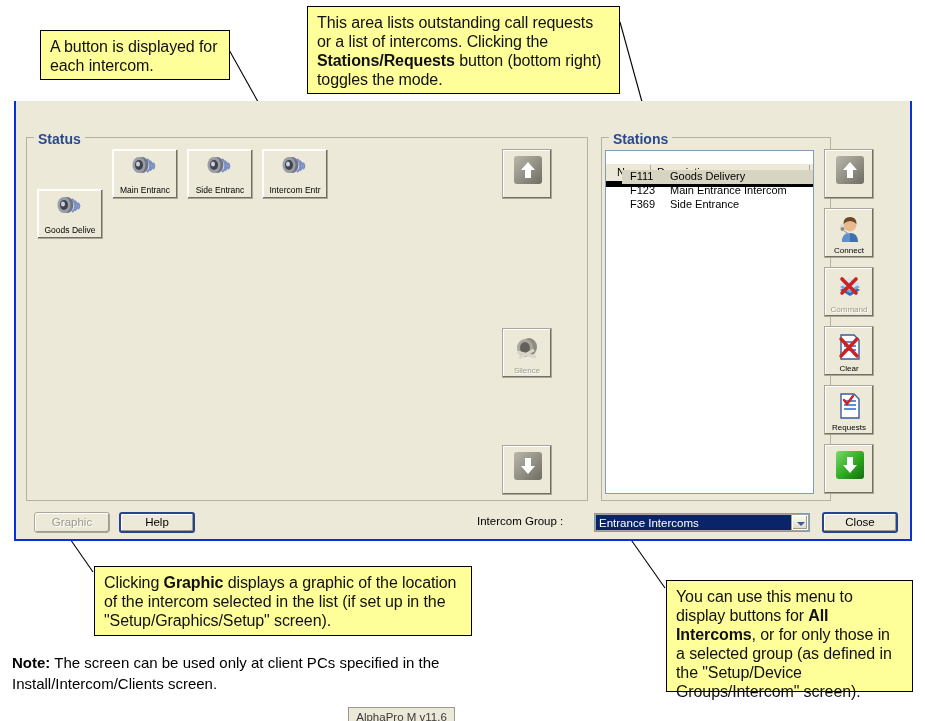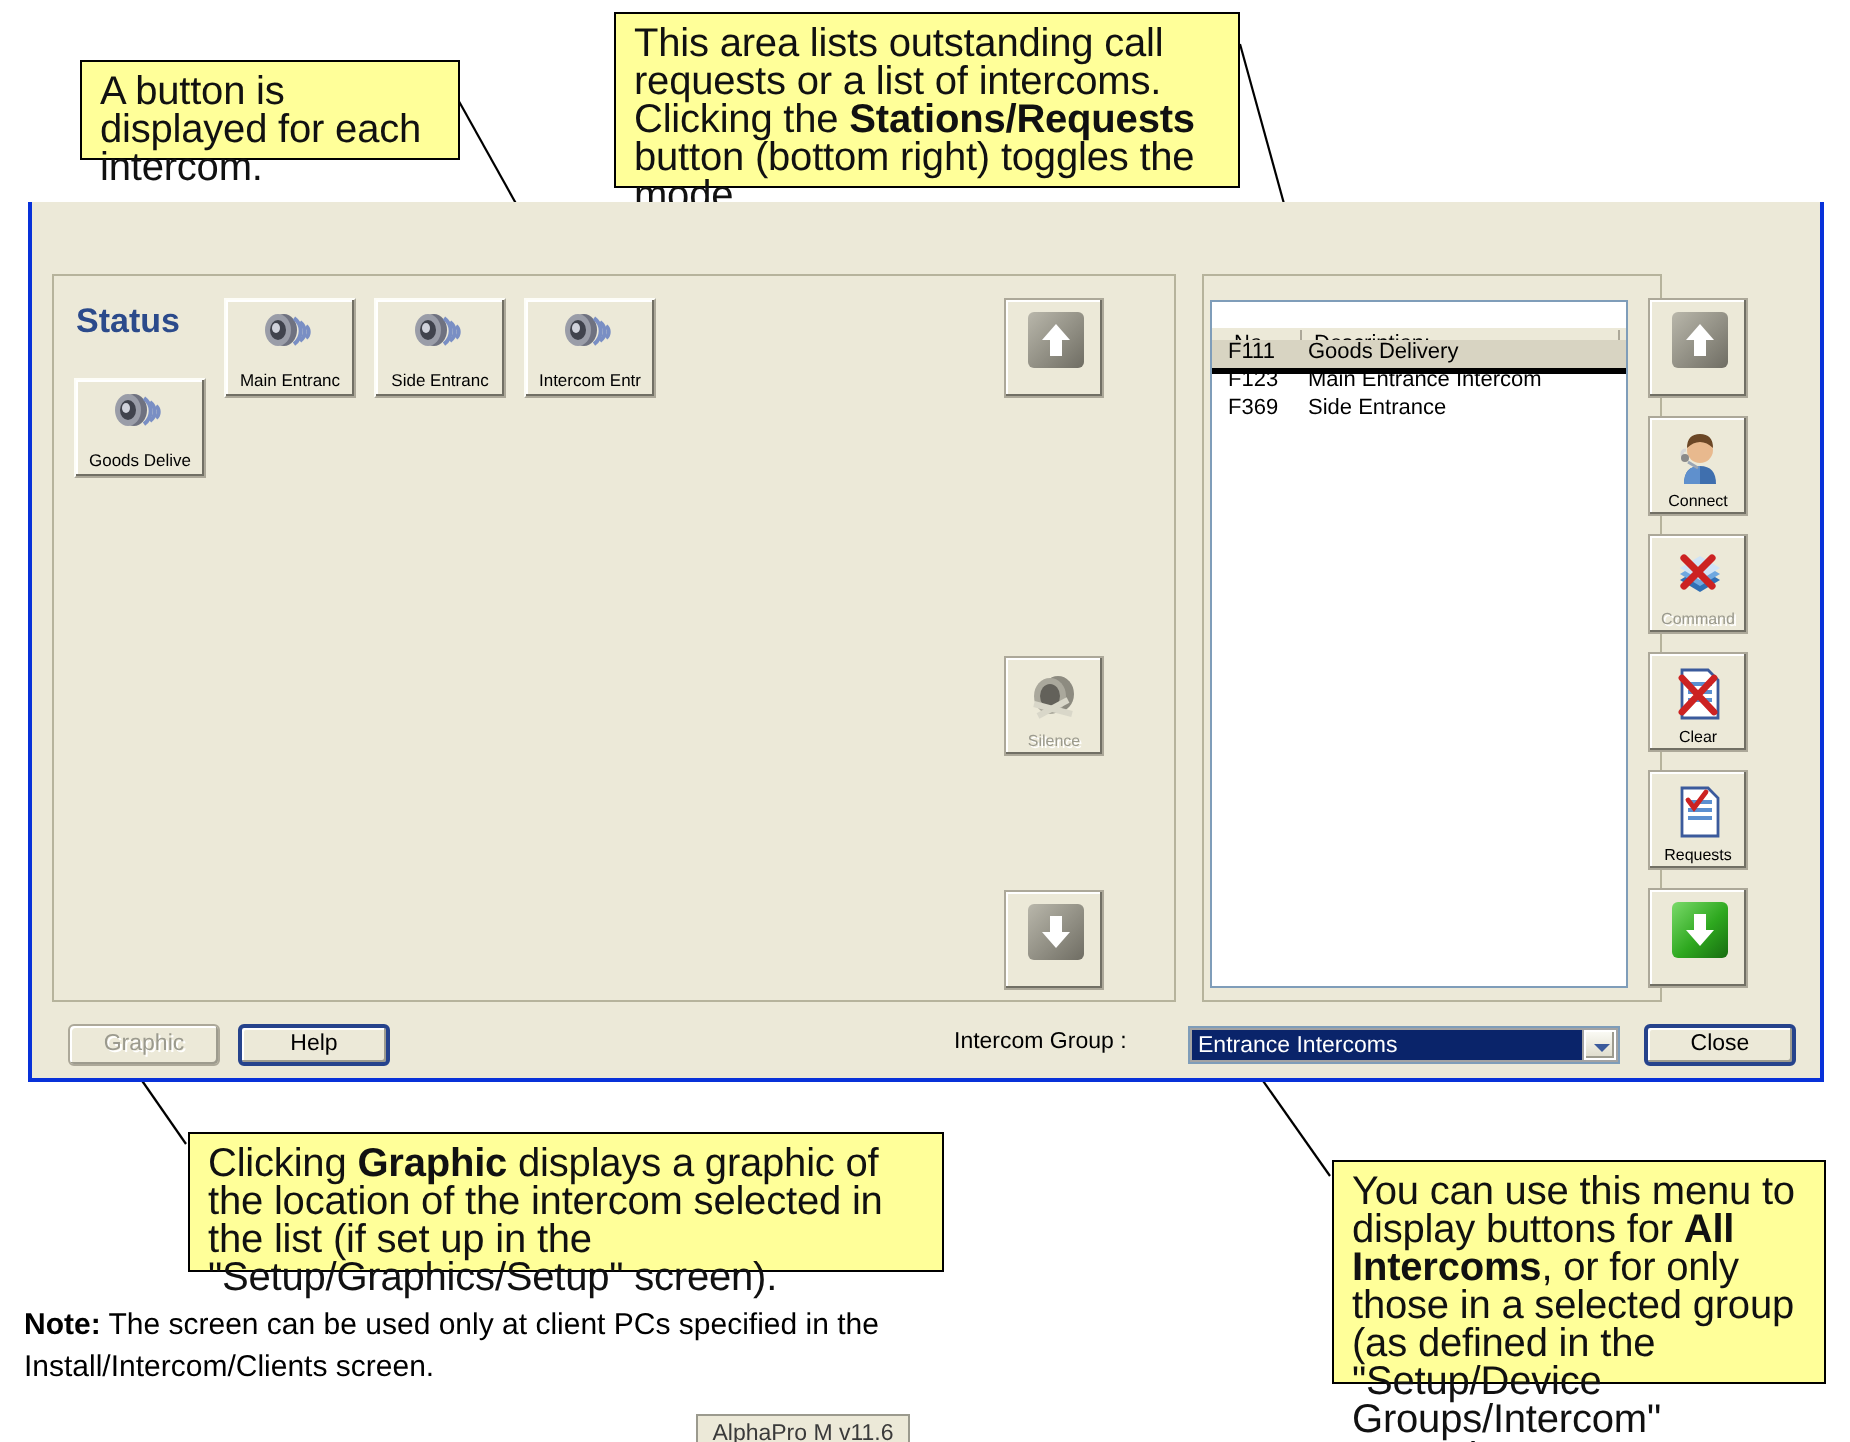--- a/index.html
+++ b/index.html
@@ -1,21 +1,21 @@
 <!DOCTYPE html>
 <html><head>
 <meta charset="utf-8">
 <style>
   html,body{margin:0;padding:0;background:#ffffff;}
   body{width:925px;height:721px;position:relative;overflow:hidden;
        font-family:"Liberation Sans",sans-serif;color:#000;}
 
   
   .callout{position:absolute;background:#ffff99;border:1px solid #000;
-           box-sizing:border-box;font-size:20px;line-height:19px;
+           box-sizing:border-box;font-size:16px;line-height:19px;
            color:#111;padding:6px 9px;letter-spacing:-.1px;}
   .callout b{font-weight:bold;}
   .leader{position:absolute;overflow:visible;pointer-events:none;}
   .leader line{stroke:#000;stroke-width:1.1;fill:none;}
 
   
   #app-window{position:absolute;left:14px;top:101px;width:898px;height:440px;
               border:2px solid #0831d9;border-top:none;box-sizing:border-box;
               background:#ece9d8;}
   #title-bar{position:absolute;left:14px;top:101px;width:898px;height:25px;
@@ -38,22 +38,22 @@
   #btn-close{right:9px;width:24px;border-color:#a03a10;
         background:linear-gradient(180deg,#f7a37a,#e8591e 45%,#c93e0c);}
   .wbtn span{position:absolute;left:0;right:0;top:0;bottom:0;color:#fff;
         font-size:11px;font-weight:bold;text-align:center;line-height:15px;}
   #btn-min span{line-height:9px;}
   #btn-max span{font-size:10px;line-height:16px;}
 
   
   .groupbox{position:absolute;border:1px solid #b6b39c;box-sizing:border-box;
             background:#ece9d8;}
-  .grouplabel{position:absolute;background:#ece9d8;padding:0 4px;font-size:17px;
-              color:#2b4a8b;font-weight:bold;margin-top:20px;}
+  .grouplabel{position:absolute;background:#ece9d8;padding:0 4px;font-size:14px;
+              color:#2b4a8b;font-weight:bold;}
 
   
   .icom-btn{position:absolute;width:66px;height:50px;box-sizing:border-box;
             background:#ece9d8;border:1px solid #aca899;
             border-top-color:#fdfdf7;border-left-color:#fdfdf7;
             box-shadow:inset -1px -1px 0 #716f64, inset 1px 1px 0 #fff;}
   .icom-lbl{position:absolute;left:0;right:0;bottom:3px;text-align:center;
             font-size:8.5px;color:#000;white-space:nowrap;overflow:hidden;}
   .spk{position:absolute;left:18px;top:5px;width:30px;height:22px;}
 
@@ -69,21 +69,21 @@
   .sq.green{background:linear-gradient(135deg,#7ada6a,#2ea81f 55%,#176d10);}
   .arrow{position:absolute;left:50%;top:50%;transform:translate(-50%,-50%);}
 
   
   #list-box{position:absolute;left:603px;top:150px;width:209px;height:344px;
             background:#fff;border:1px solid #7f9db9;box-sizing:border-box;}
   #list-head{position:absolute;left:0;top:0;right:0;height:17px;
              background:#ece9d8;border-bottom:6px solid #000000;margin-top:13px;}
   .hcell{position:absolute;top:2px;font-size:11px;color:#000;}
   .hsep{position:absolute;top:1px;height:15px;width:1px;background:#aca899;}
-  .row{position:absolute;left:0;right:0;height:14px;font-size:11px;}
+  .row{position:absolute;left:16px;right:0;height:14px;font-size:11px;}
   .row.sel{background:#d8d4c2;}
   .rno{position:absolute;left:8px;top:0;}
   .rdesc{position:absolute;left:48px;top:0;}
 
   
   .pbtn{position:absolute;height:21px;box-sizing:border-box;background:#ece9d8;
         border:1px solid #707070;border-radius:3px;font-size:11.5px;
         text-align:center;line-height:19px;color:#000;
         box-shadow:inset -1px -1px 0 #9d9b8e, inset 1px 1px 0 #fff;}
   .pbtn.dis{color:#9b9a8e;border-color:#aca899;text-shadow:1px 1px 0 #fff;}

